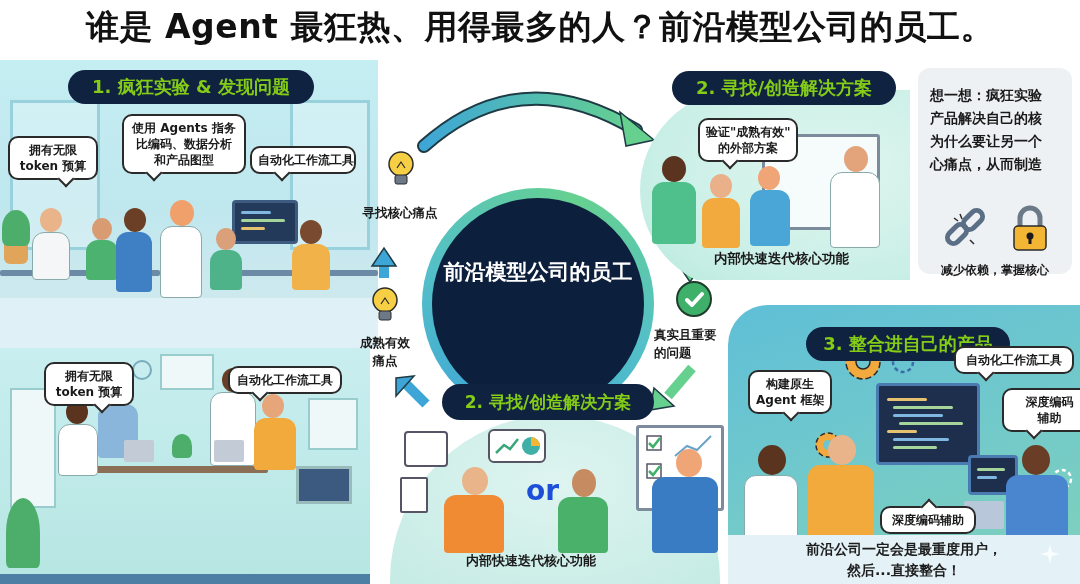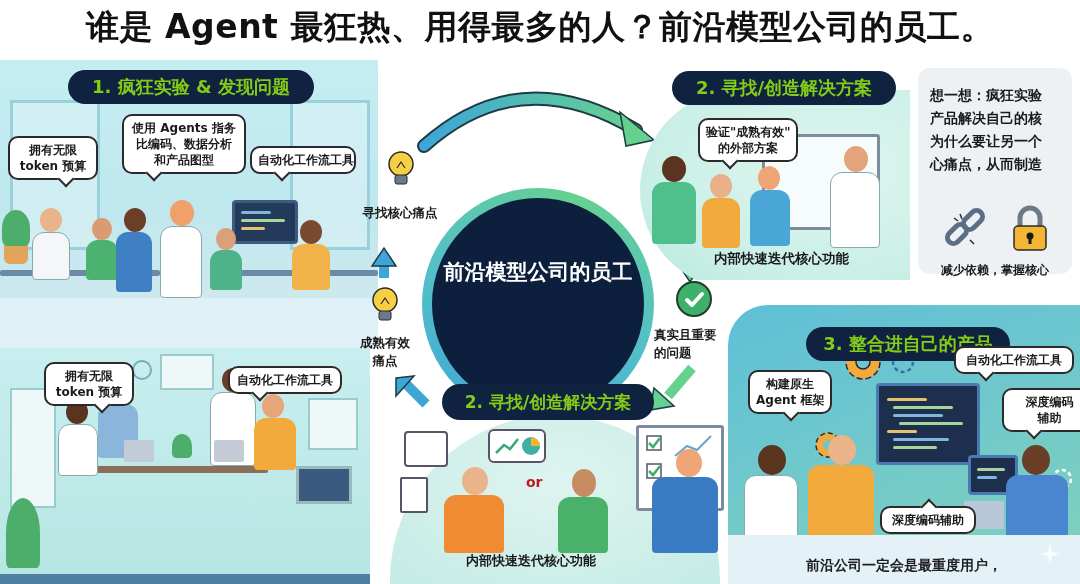--- a/index.html
+++ b/index.html
@@ -23,21 +23,21 @@
 
   .p2 { left: 640px; top: 70px; width: 270px; height: 210px; }
   .p2-bg { position: absolute; left: 0; top: 20px; width: 320px; height: 200px; border-radius: 110px 0 0 110px;
            background: radial-gradient(ellipse at 60% 40%, #dff6ef 0%, #c9efe6 65%, #b6e8dc 100%); }
   .think { left: 918px; top: 68px; width: 154px; height: 206px; background: #eef1f3; border-radius: 12px; }
 
   .p3 { left: 728px; top: 305px; width: 352px; height: 235px;
         background: linear-gradient(160deg, #5fbfd6 0%, #6cc6cf 40%, #7dd0be 100%);
         border-radius: 40px 0 0 0; }
   .p3-caption { position: absolute; left: 728px; top: 535px; width: 352px; height: 49px; background: #e4f2f7;
-        text-align: center; font-size: 14px; font-weight: bold; line-height: 21px; padding-top: 20px; color: #1d1d1d; }
+        text-align: center; font-size: 14px; font-weight: bold; line-height: 21px; padding-top: 4px; color: #1d1d1d; }
 
   .bottom-bubble { position: absolute; left: 390px; top: 415px; width: 330px; height: 169px;
         background: radial-gradient(ellipse at 50% 40%, #def4f0 0%, #cdeee8 70%, #c4ebe4 100%); border-radius: 165px 165px 0 0; }
 
   .pill {
     position: absolute; background: #0f2240; color: #84cc16; font-weight: bold;
     border-radius: 22px; text-align: center; white-space: nowrap;
   }
   .pill-1 { left: 68px; top: 70px; width: 246px; height: 34px; line-height: 34px; font-size: 18px; }
   .pill-2 { left: 672px; top: 71px; width: 224px; height: 34px; line-height: 34px; font-size: 18px; }
@@ -80,21 +80,21 @@
   .body { position: absolute; border-radius: 12px 12px 4px 4px; }
 
   .think-text { position: absolute; left: 930px; top: 84px; width: 130px; font-size: 14px; font-weight: bold; line-height: 23px; color: #1a1a1a; }
   .think-foot { position: absolute; left: 918px; top: 262px; width: 154px; text-align: center; font-size: 12px; font-weight: bold; color: #1a1a1a; }
 
   .desk { position: absolute; height: 6px; background: #6b8aa6; border-radius: 2px; }
   .window-frame { position: absolute; border: 3px solid #98d1dc; background: rgba(255,255,255,0.25); }
   .screen { position: absolute; background: #243a5a; border: 3px solid #3d5a80; border-radius: 4px; }
   .code-line { position: absolute; height: 3px; border-radius: 2px; }
 
-  .or-text { position: absolute; left: 526px; top: 474px; font-size: 14px; font-weight: bold; color: #b91c1c; }
+  .or-text { position: absolute; left: 526px; top: 474px; font-size: 28px; font-weight: bold; color: #1d4ed8; }
   .bottom-label { position: absolute; left: 466px; top: 552px; font-size: 13px; font-weight: bold; color: #1a1a1a; }
 
   .sparkle { position: absolute; width: 20px; height: 20px; background: #ffffff; opacity: 0.8;
     clip-path: polygon(50% 0, 60% 40%, 100% 50%, 60% 60%, 50% 100%, 40% 60%, 0 50%, 40% 40%); }
 </style>
 </head>
 <body>
 
 <div class="title">谁是 Agent 最狂热、用得最多的人？前沿模型公司的员工。</div>
 
@@ -342,14 +342,15 @@
 </div>
 <div class="bubble tail-bl" style="left:954px;top:346px;width:120px;">自动化工作流工具</div>
 <div class="bubble tail-bl" style="left:1002px;top:388px;width:95px;">
   <div>深度编码</div>
   <div>辅助</div>
 </div>
 <div class="bubble tail-tc" style="left:880px;top:506px;width:96px;">深度编码辅助</div>
 
 <div class="p3-caption">
   <div>前沿公司一定会是最重度用户，</div>
+  <div>然后...直接整合！</div>
 </div>
 <div class="sparkle" style="left:1040px;top:544px;"></div>
 
 </body></html>

